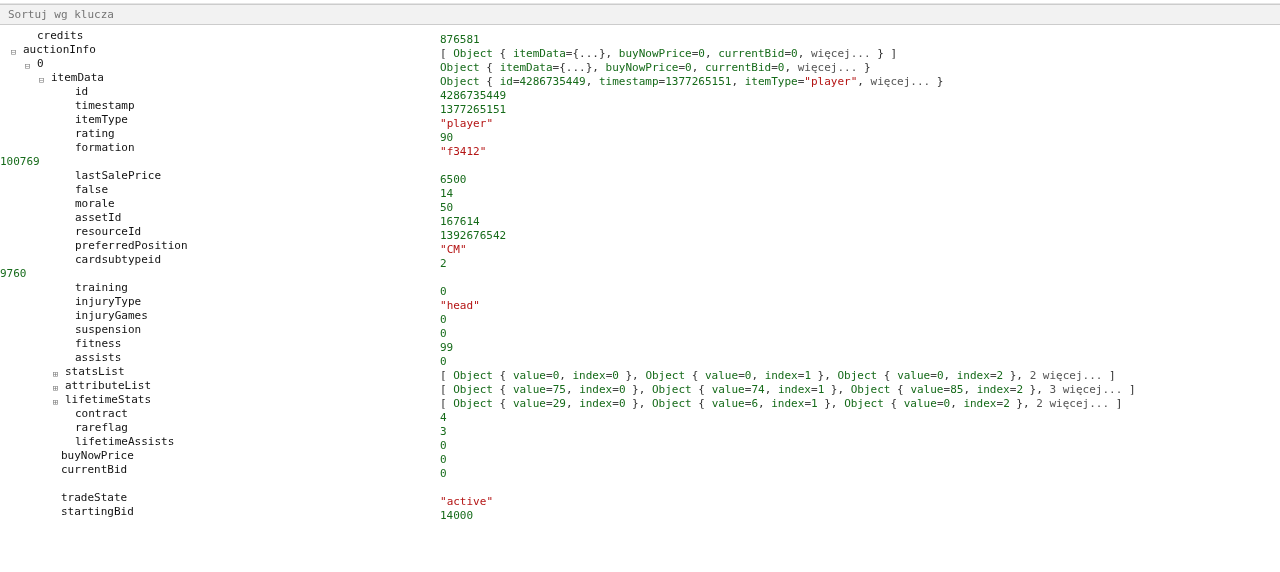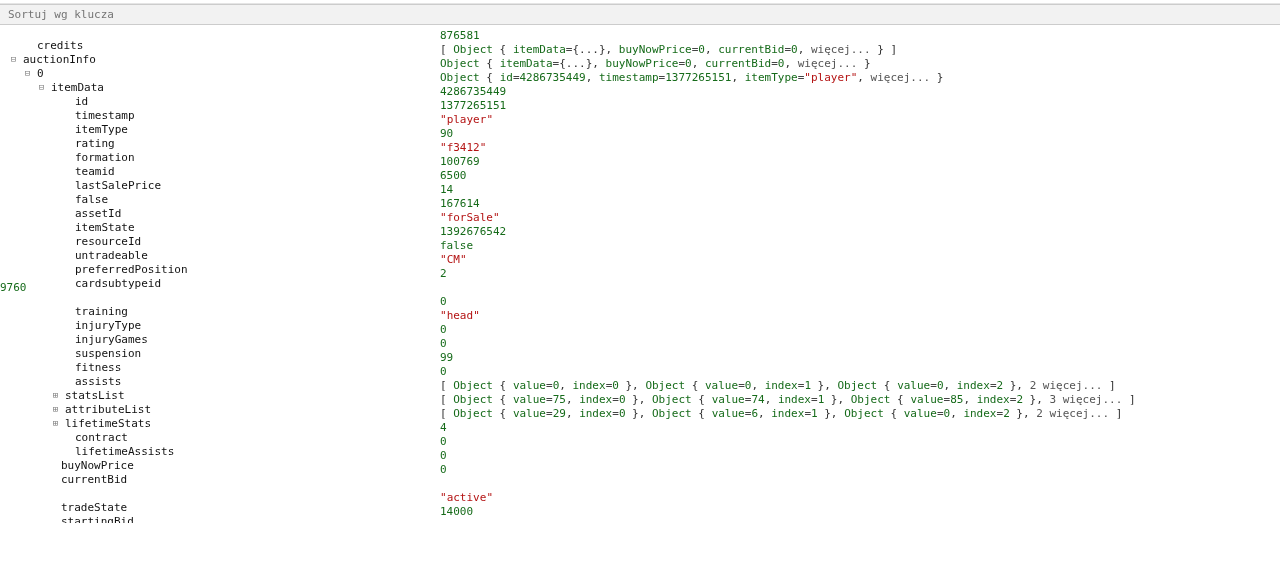--- a/index.html
+++ b/index.html
@@ -4,21 +4,21 @@
 <style>
   html,body{margin:0;padding:0;font-family:Consolas,Menlo,monospace;font-size:11px;color:#222;background:#fff}
   .searchbar{background:#f2f2f2;border-top:1px solid #ccc;border-bottom:1px solid #ccc;padding:2px 6px}
   .searchbar input{border:none;background:transparent;font-family:inherit;font-size:11px;color:#888;width:300px;outline:none}
   .tree{padding:4px 0}
   .row{display:flex;align-items:baseline;line-height:14px;height:14px}
   .indent{display:inline-block}
   .toggle{width:11px;height:11px;display:inline-flex;align-items:center;justify-content:center;cursor:pointer;color:#777;font-size:9px;margin-right:4px;user-select:none}
   .toggle-none{width:11px;display:inline-block;margin-right:4px}
   .key{color:#111;min-width:0}
-  .keycol{width:440px;display:flex;align-items:flex-start}
+  .keycol{width:440px;display:flex;align-items:flex-end}
   .val{flex:1}
   .num{color:#166b1a}
   .str{color:#b41414}
   .objname{color:#166b1a}
   .punct{color:#333}
   .prop{color:#166b1a}
   .equals{color:#444}
   .more{color:#555}
   .bool{color:#166b1a}
   .tabs{font-size:11px;color:#666;padding:0 8px;border-bottom:1px solid #e5e5e5;height:3px;overflow:hidden}
@@ -104,25 +104,20 @@
     </div>
   <div class="row">
       <span class="keycol">
         <span class="indent" style="width:60px"></span>
         <span class="toggle-none"></span>
         <span class="key">formation</span>
       </span>
       <span class="val"><span class="str">"<span>f3412</span>"</span></span>
     </div>
   <div class="row">
-      <span class="keycol">
-        <span class="indent" style="width:60px"></span>
-        <span class="toggle-none"></span>
-        <span class="key">teamid</span>
-      </span>
       <span class="val num">100769</span>
     </div>
   <div class="row">
       <span class="keycol">
         <span class="indent" style="width:60px"></span>
         <span class="toggle-none"></span>
         <span class="key">lastSalePrice</span>
       </span>
       <span class="val num">6500</span>
     </div>
@@ -131,47 +126,39 @@
         <span class="indent" style="width:60px"></span>
         <span class="toggle-none"></span>
         <span class="key">false</span>
       </span>
       <span class="val num">14</span>
     </div>
   <div class="row">
       <span class="keycol">
         <span class="indent" style="width:60px"></span>
         <span class="toggle-none"></span>
+        <span class="key">morale</span>
+      </span>
+      <span class="val num">50</span>
+    </div>
+  <div class="row">
+      <span class="keycol">
+        <span class="indent" style="width:60px"></span>
+        <span class="toggle-none"></span>
         <span class="key">assetId</span>
       </span>
       <span class="val num">167614</span>
     </div>
   <div class="row">
       <span class="keycol">
         <span class="indent" style="width:60px"></span>
         <span class="toggle-none"></span>
-        <span class="key">itemState</span>
-      </span>
-      <span class="val"><span class="str">"<span>forSale</span>"</span></span>
-    </div>
-  <div class="row">
-      <span class="keycol">
-        <span class="indent" style="width:60px"></span>
-        <span class="toggle-none"></span>
         <span class="key">resourceId</span>
       </span>
       <span class="val num">1392676542</span>
-    </div>
-  <div class="row">
-      <span class="keycol">
-        <span class="indent" style="width:60px"></span>
-        <span class="toggle-none"></span>
-        <span class="key">untradeable</span>
-      </span>
-      <span class="val bool">false</span>
     </div>
   <div class="row">
       <span class="keycol">
         <span class="indent" style="width:60px"></span>
         <span class="toggle-none"></span>
         <span class="key">preferredPosition</span>
       </span>
       <span class="val"><span class="str">"<span>CM</span>"</span></span>
     </div>
   <div class="row">
@@ -266,20 +253,28 @@
         <span class="indent" style="width:60px"></span>
         <span class="toggle-none"></span>
         <span class="key">contract</span>
       </span>
       <span class="val num">4</span>
     </div>
   <div class="row">
       <span class="keycol">
         <span class="indent" style="width:60px"></span>
         <span class="toggle-none"></span>
+        <span class="key">rareflag</span>
+      </span>
+      <span class="val num">3</span>
+    </div>
+  <div class="row">
+      <span class="keycol">
+        <span class="indent" style="width:60px"></span>
+        <span class="toggle-none"></span>
         <span class="key">lifetimeAssists</span>
       </span>
       <span class="val num">0</span>
     </div>
 
   <div class="row">
       <span class="keycol">
         <span class="indent" style="width:46px"></span>
         <span class="toggle-none"></span>
         <span class="key">buyNowPrice</span>

